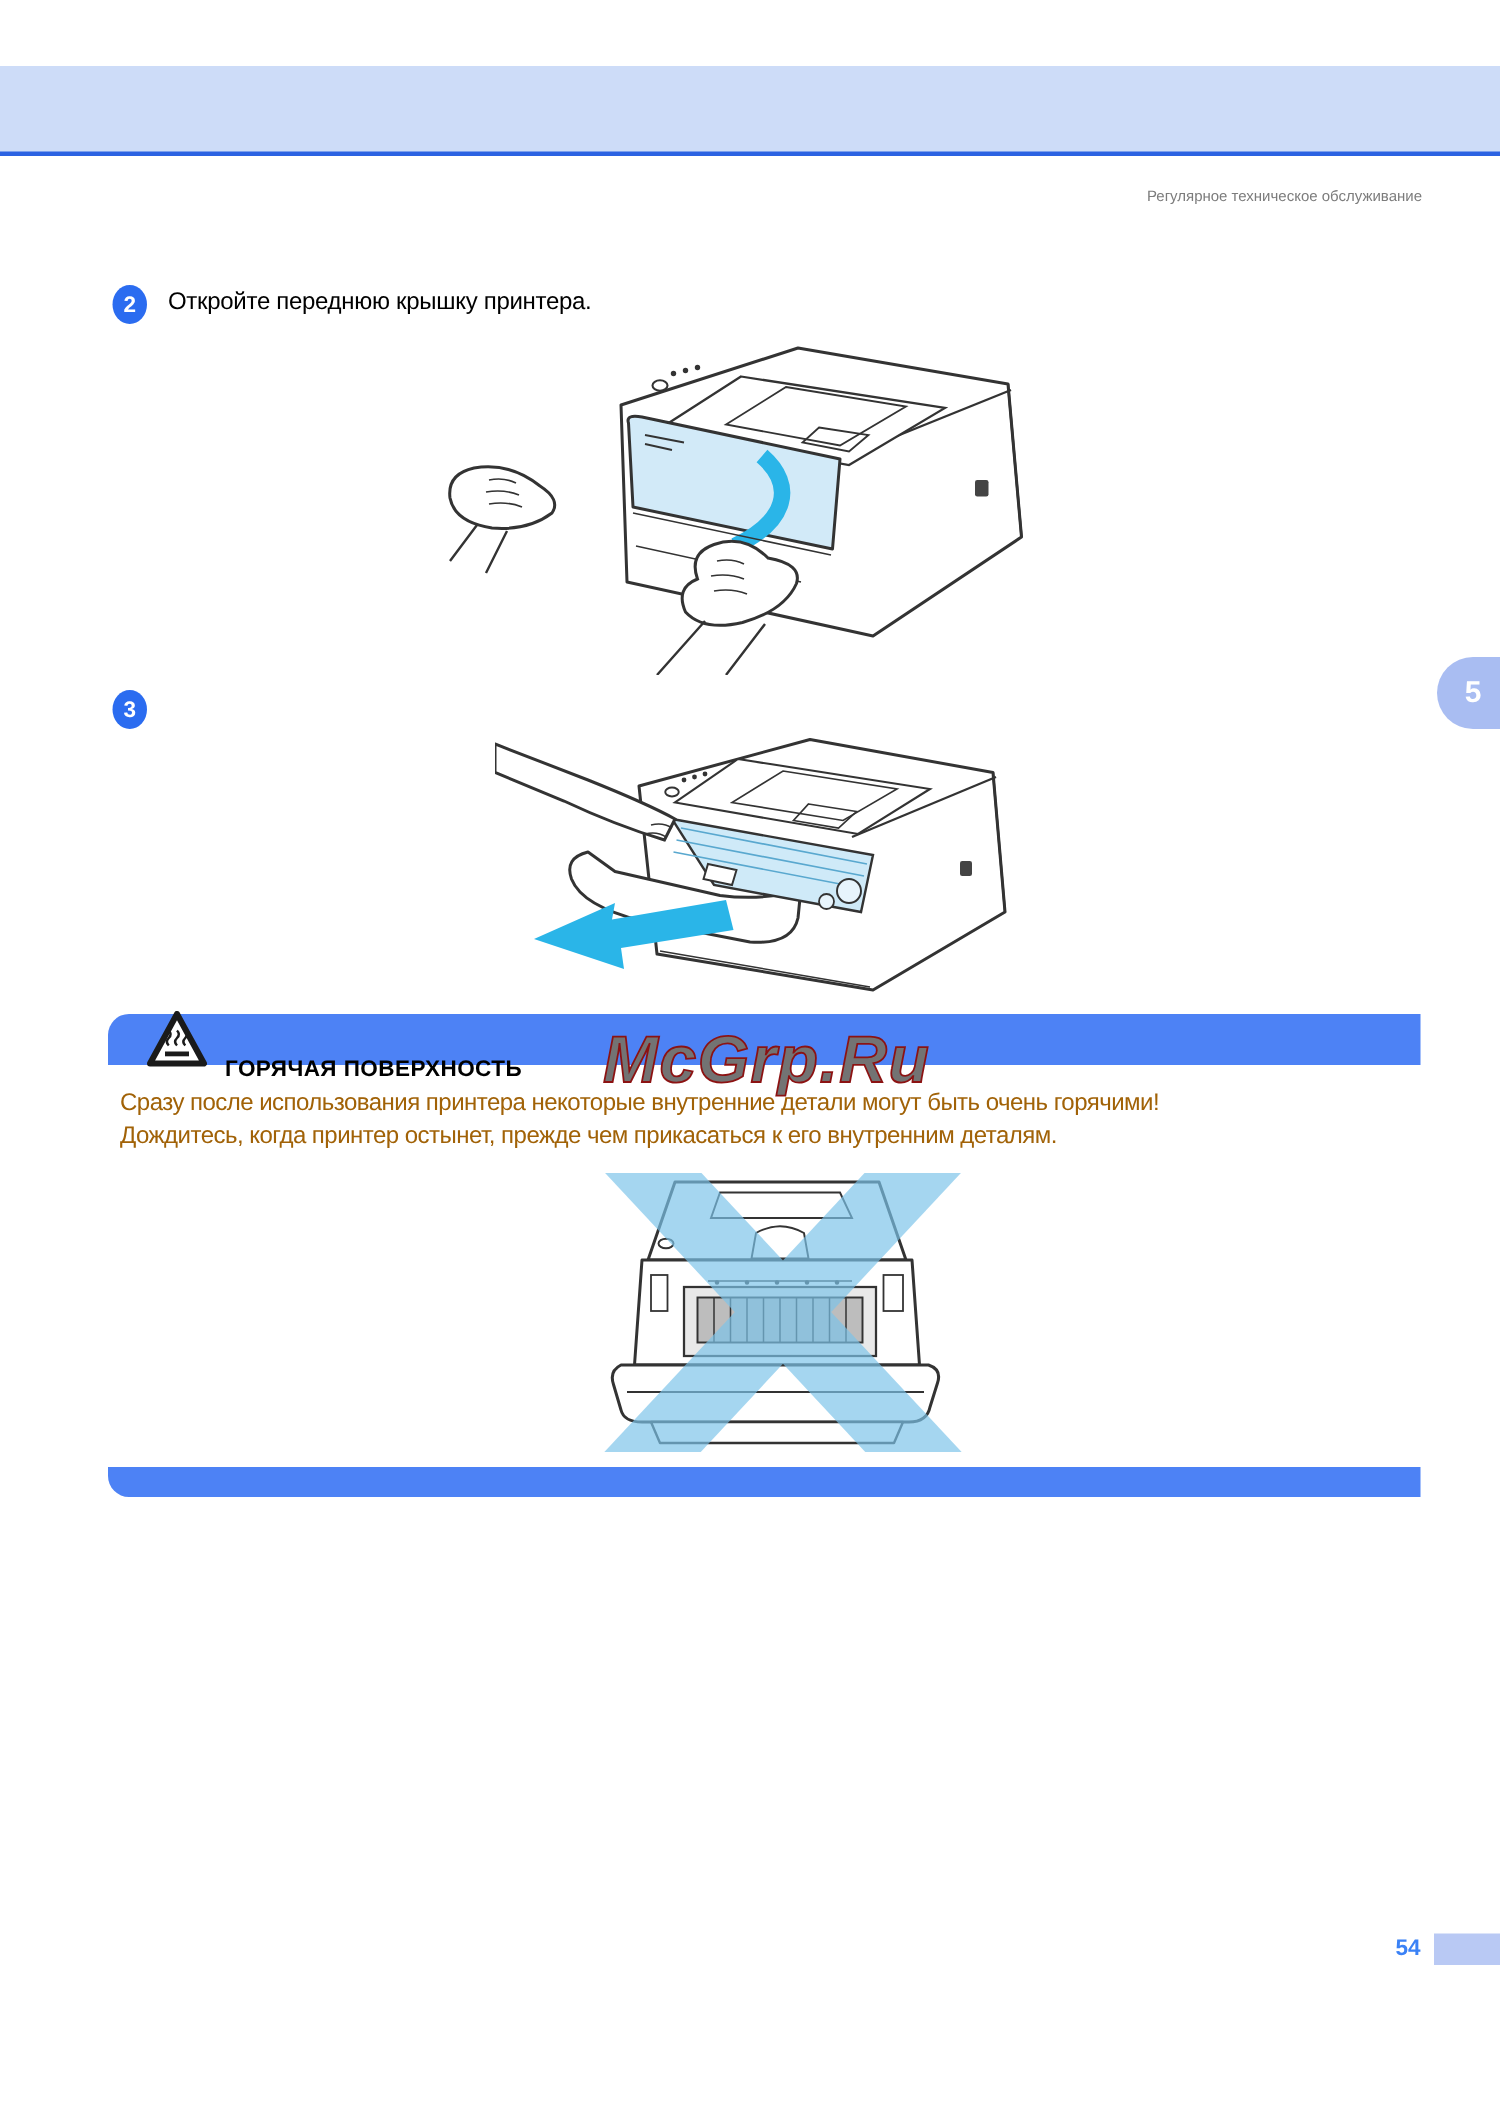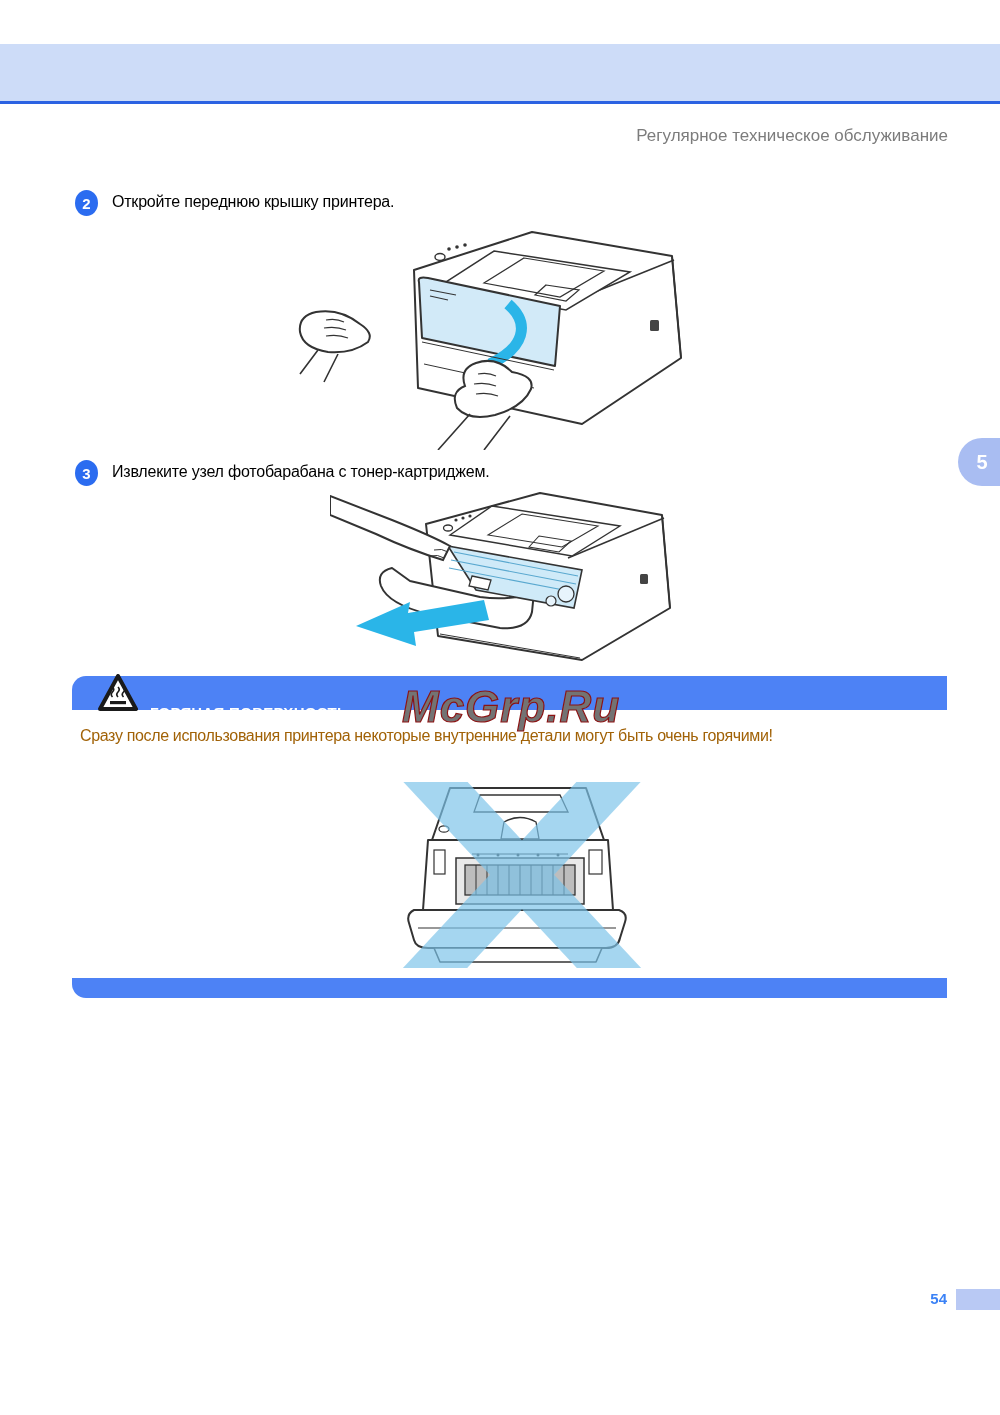--- a/index.html
+++ b/index.html
@@ -5,40 +5,40 @@
   * { margin:0; padding:0; box-sizing:border-box; }
   html,body { background:#ffffff; }
   body { width:1000px; height:1415px; position:relative; font-family:"Liberation Sans", sans-serif; overflow:hidden; }
 
   .page { position:absolute; inset:0; background:#ffffff; }
 
   
   .top-band { position:absolute; left:0; top:44px; width:1000px; height:60px;
               background:#cddcf8; border-bottom:3px solid #2b62e2; }
 
-  .header-title { position:absolute; right:52px; top:126px; font-size:17px; color:#7c7c7c; }
+  .header-title { position:absolute; right:52px; top:126px; font-size:10px; color:#7c7c7c; }
 
   
   .step { position:absolute; left:75px; display:flex; align-items:flex-start; }
   .step-num { width:23px; height:26px; border-radius:50%; background:#2b6cf0; color:#fff;
               font-size:15px; font-weight:bold; display:flex; align-items:center; justify-content:center;
               flex:0 0 auto; }
   .step-text { margin-left:14px; font-size:16px; color:#000; padding-top:3px; letter-spacing:-0.2px;text-align:right; }
 
   
   .chapter-tab { position:absolute; right:0; top:438px; width:42px; height:48px;
                  background:#a9bdf2; border-radius:24px 0 0 24px; color:#fff;
                  font-size:20px; font-weight:bold; display:flex; align-items:center; justify-content:center;
                  padding-left:6px; }
 
   
   .warn-banner { position:absolute; left:72px; top:676px; width:875px; height:34px;
                  background:#4d82f5; border-radius:14px 0 0 0; display:flex; align-items:center; }
   .warn-icon { margin-left:26px; width:40px; height:38px; flex:0 0 auto; }
-  .warn-title { margin-left:12px; color:#ffffff; font-size:15px; font-weight:bold; letter-spacing:.3px;margin-top:38px; }
+  .warn-title { margin-left:12px; color:#000000; font-size:15px; font-weight:bold; letter-spacing:.3px;margin-top:38px; }
 
   .warn-body { position:absolute; left:80px; top:725px; width:870px; font-size:16px; color:#a16207;
                line-height:22px; letter-spacing:-0.35px; }
 
   
   .watermark { position:absolute; left:402px; top:682px; font-size:44px; font-weight:bold; font-style:italic;
                color:#737373; -webkit-text-stroke:1.2px #8c1212; letter-spacing:1px; z-index:5; }
 
   
   .bottom-bar { position:absolute; left:72px; top:978px; width:875px; height:20px;
@@ -97,21 +97,20 @@
       <path d="M20,126 L2,150 M40,130 L26,158" stroke="#333" stroke-width="1.6" fill="none"></path>
 
       <path d="M214,148 Q198,132 178,139 Q161,145 167,162 Q152,168 159,184 Q171,197 197,191 Q225,183 233,165 Q237,152 214,148 Z" fill="#ffffff" stroke="#333" stroke-width="2"></path>
       <path d="M180,150 Q190,148 198,152 M176,160 Q188,158 198,162 M178,170 Q190,168 200,172" stroke="#333" stroke-width="1.1" fill="none"></path>
       <path d="M172,190 L140,226 M212,192 L186,226" stroke="#333" stroke-width="1.6" fill="none"></path>
     </svg>
   </div>
 
   <div class="step" style="top:460px;">
     <div class="step-num">3</div>
-    <div class="step-text">Извлеките узел фотобарабана с тонер-картриджем.</div>
   </div>
 
   <div class="chapter-tab">5</div>
 
   <div class="illus" style="left:330px; top:488px;">
     <svg width="362" height="178" viewBox="0 0 362 178">
 
       <path d="M96,36 L210,5 L332,27 L340,120 L252,172 L108,148 Z" fill="#ffffff" stroke="#333" stroke-width="2" stroke-linejoin="round"></path>
       <path d="M238,70 L334,30" fill="none" stroke="#333" stroke-width="1.5"></path>
       <path d="M332,27 L340,120" fill="none" stroke="#333" stroke-width="1.5"></path>
@@ -149,20 +148,21 @@
       <rect x="12" y="27" width="16" height="3.2" fill="#1a1a1a"></rect>
       <path d="M14.5,13 q2.5,2.5 0,5 q-2.5,2.5 0,5 M20,13 q2.5,2.5 0,5 q-2.5,2.5 0,5 M25.5,13 q2.5,2.5 0,5 q-2.5,2.5 0,5" fill="none" stroke="#1a1a1a" stroke-width="1.6"></path>
     </svg>
     <span class="warn-title">ГОРЯЧАЯ ПОВЕРХНОСТЬ</span>
   </div>
 
   <div class="watermark">McGrp.Ru</div>
 
   <div class="warn-body">
     <div>Сразу после использования принтера некоторые внутренние детали могут быть очень горячими!</div>
+    <div>Дождитесь, когда принтер остынет, прежде чем прикасаться к его внутренним деталям.</div>
   </div>
 
   <div class="illus" style="left:388px; top:782px;">
     <svg width="268" height="186" viewBox="0 0 268 186">
 
       <path d="M62,6 L198,6 L216,58 L44,58 Z" fill="#ffffff" stroke="#333" stroke-width="2" stroke-linejoin="round"></path>
       <path d="M92,13 L172,13 L180,30 L86,30 Z" fill="none" stroke="#333" stroke-width="1.3"></path>
       <path d="M116,40 Q132,31 148,40 L151,57 L113,57 Z" fill="none" stroke="#333" stroke-width="1.3"></path>
       <ellipse cx="56" cy="47" rx="5" ry="3.2" fill="none" stroke="#333" stroke-width="1.3"></ellipse>
 

